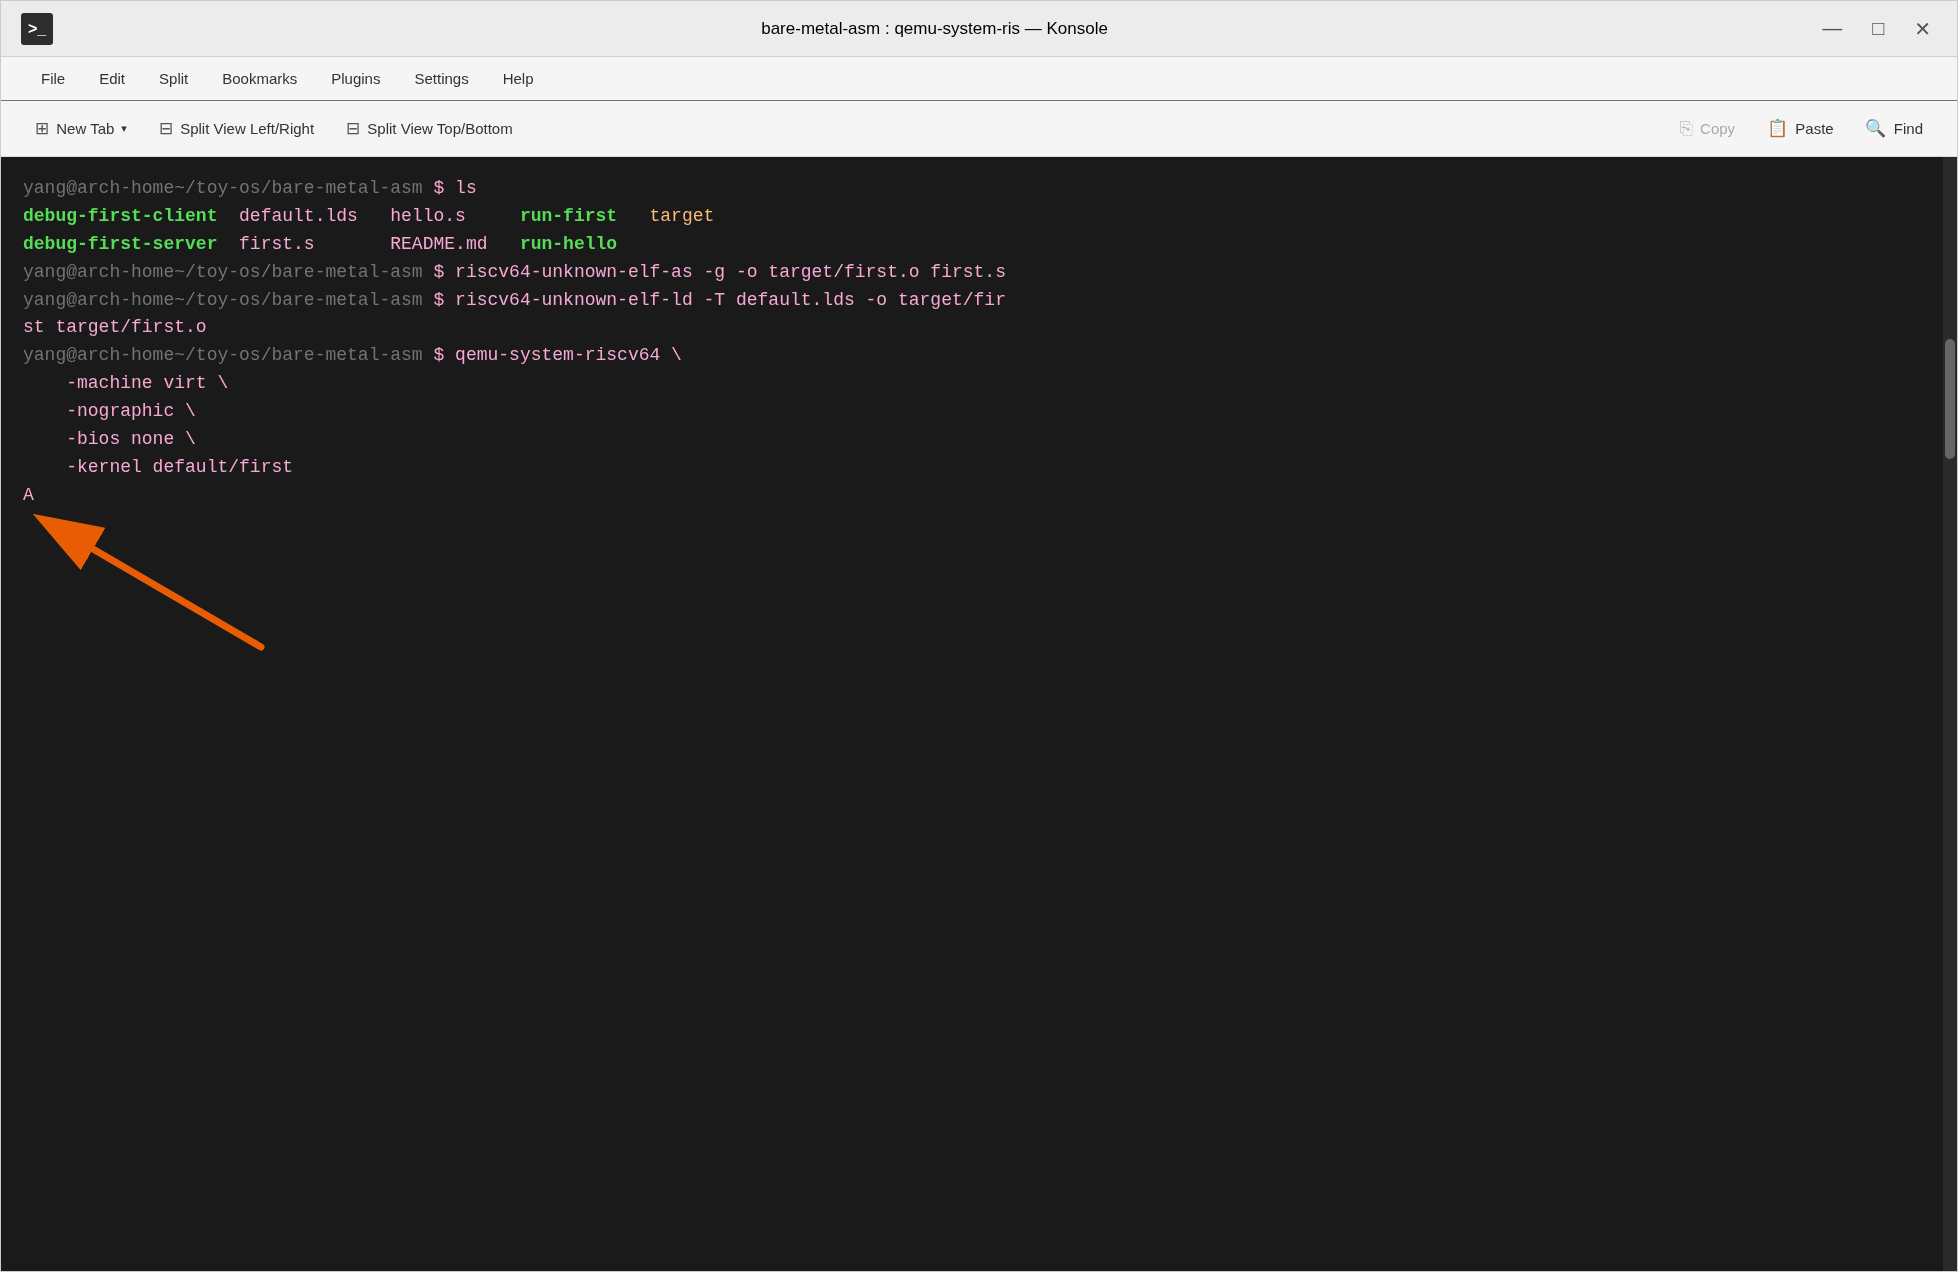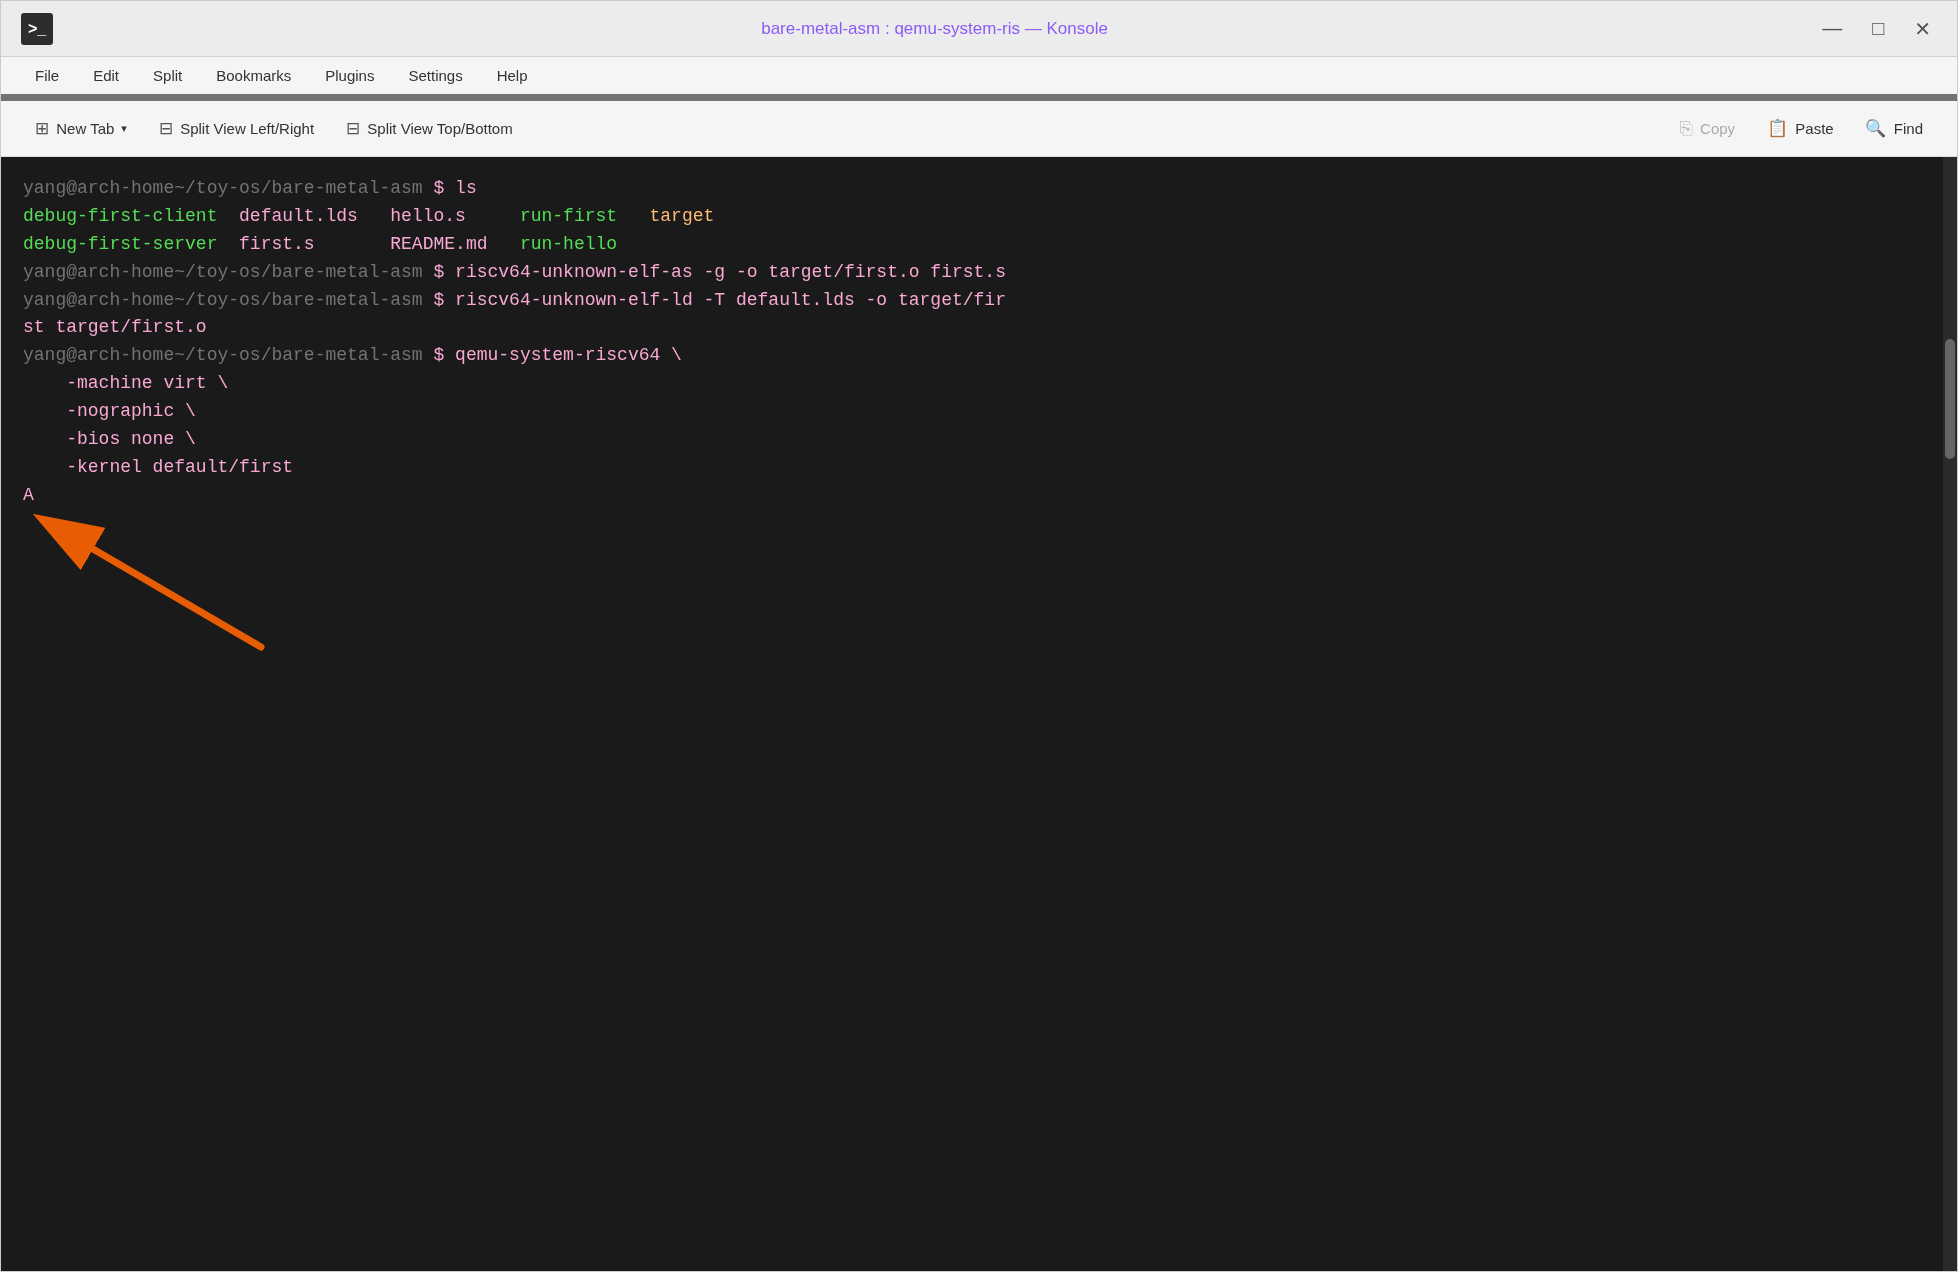--- a/index.html
+++ b/index.html
@@ -43,21 +43,21 @@
       justify-content: center;
       border-radius: 3px;
     }
     .terminal-icon-box span {
       color: #fff;
       font-size: 16px;
       font-weight: bold;
     }
     .titlebar-title {
       font-size: 17px;
-      color: #8b5cf6;
+      color: #000000;
       flex: 1;
       text-align: center;
     }
     .titlebar-controls {
       display: flex;
       gap: 18px;
       align-items: center;
     }
     .titlebar-btn {
       font-size: 20px;
@@ -66,23 +66,23 @@
       background: none;
       border: none;
       padding: 4px 6px;
     }
     
     .menubar {
       height: 44px;
       background: #f5f5f5;
       display: flex;
       align-items: center;
-      padding: 0 20px;
+      padding: 0 26px;
       gap: 6px;
-      border-bottom: 7px solid #737373;
+      border-bottom: 1px solid #737373;
       flex-shrink: 0;
     }
     .menu-item {
       padding: 6px 14px;
       font-size: 15px;
       color: #333;
       cursor: pointer;
       border-radius: 4px;
     }
     
@@ -153,21 +153,21 @@
       width: 10px;
       margin: 2px;
       height: 120px;
       background: #666;
       border-radius: 5px;
       position: absolute;
       top: 180px;
     }
     
     .cyan { color: #737373; }
-    .green-bold { color: #55dd55; font-weight: normal; }
+    .green-bold { color: #55dd55; font-weight: bold; }
     .white { color: #f9a8d4; }
     .blue-bold { color: #fdba74; font-weight: normal; }
 
     
     .arrow-annotation {
       position: absolute;
       left: 30px;
       top: 340px;
       pointer-events: none;
     }

